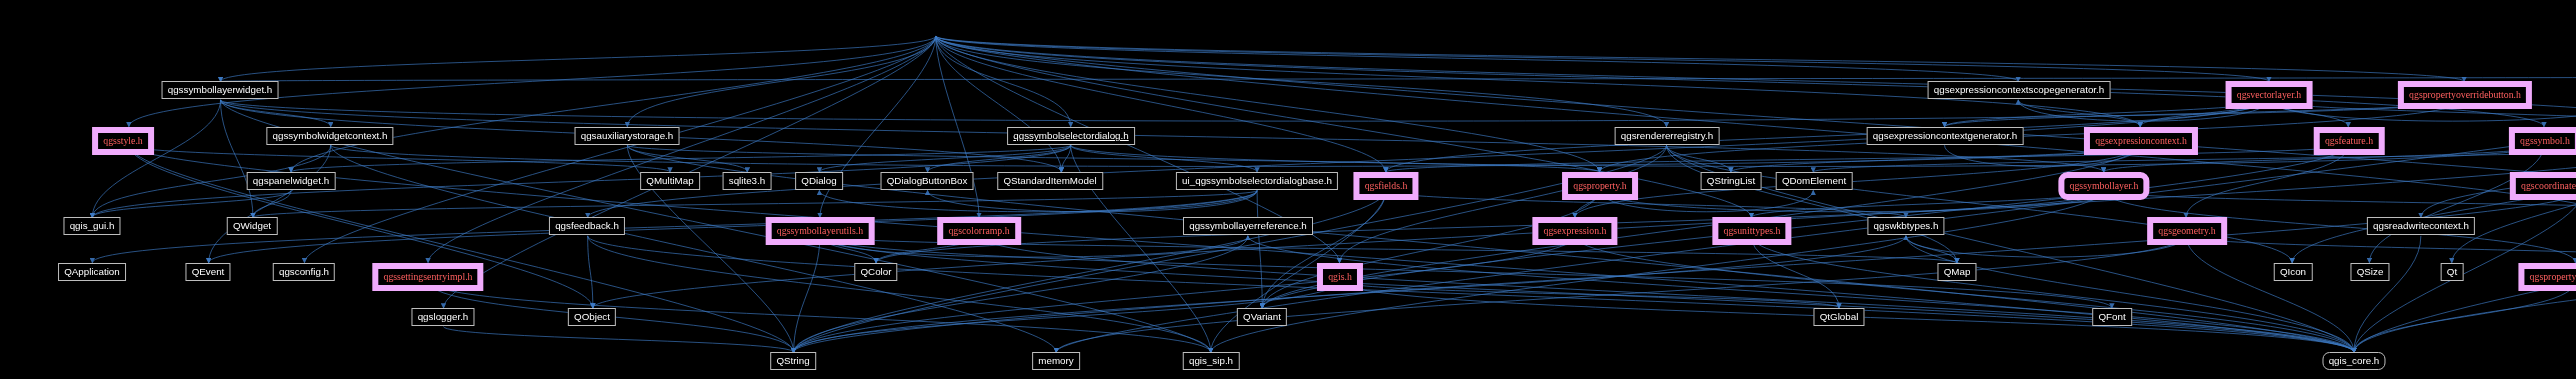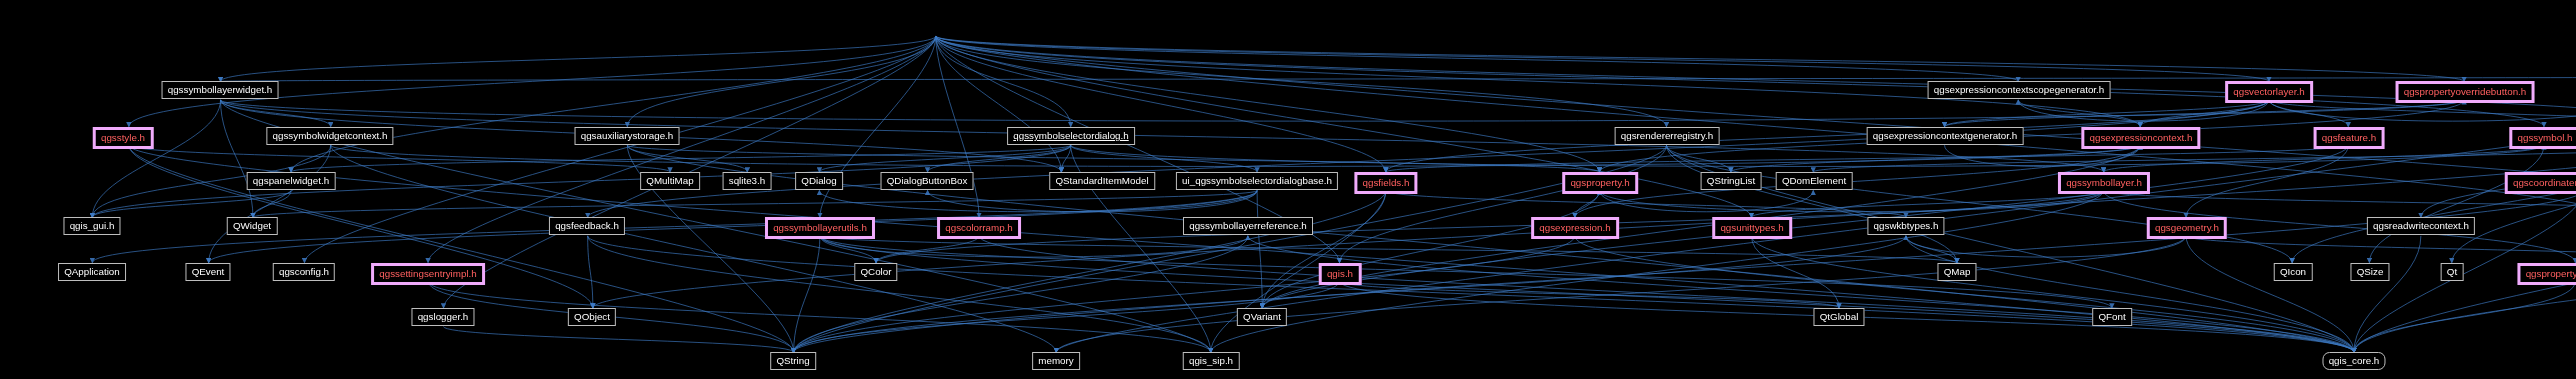--- a/index.html
+++ b/index.html
@@ -4,21 +4,21 @@
 <style>
   html,body{margin:0;padding:0;background:#000;}
   body{position:relative;width:3058px;height:379px;overflow:hidden;
        font-family:"Liberation Sans",sans-serif;}
   #graph{position:absolute;left:0;top:0;width:3058px;height:379px;}
   #edges{position:absolute;left:0;top:0;width:3058px;height:379px;}
   .edge{fill:none;stroke:#3E7BC6;stroke-width:1.5;opacity:.85;}
   .node{position:absolute;transform:translateX(-50%);background:#000;
         border:0.8px solid #BEBEBE;color:#FFFFFF;font-size:9.8px;line-height:12px;
         padding:2.1px 5.2px;white-space:nowrap;z-index:2;text-align:center;}
-  .node.red{border:3px solid #f0abfc;color:#FF6060;}
+  .node.red{border:6px solid #f0abfc;color:#FF6060;font-family:Liberation Serif, serif;}
   .node.root{background:#9C9C8C;border:0.8px solid #E8E8D8;color:#000;}
 </style>
 </head>
 <body>
 
 <div id="graph">
   <svg id="edges" xmlns="http://www.w3.org/2000/svg" viewBox="0 0 5936 736">
     <defs>
       <marker id="arrow" markerWidth="7" markerHeight="7" refX="6" refY="3.5" orient="auto">
         <path d="M0,0 L7,3.5 L0,7 z" fill="#3E7BC6"></path>
@@ -182,27 +182,27 @@
     <div class="node normal" style="left: 1667px; top: 127px;">qgsrendererregistry.h</div>
     <div class="node normal" style="left: 1945px; top: 127px;">qgsexpressioncontextgenerator.h</div>
     <div class="node red" style="left: 2141px; top: 127px;">qgsexpressioncontext.h</div>
     <div class="node red" style="left: 2349px; top: 127px;">qgsfeature.h</div>
     <div class="node red" style="left: 2545px; top: 127px;">qgssymbol.h</div>
     <div class="node normal" style="left: 291px; top: 172px;">qgspanelwidget.h</div>
     <div class="node normal" style="left: 670px; top: 172px;">QMultiMap</div>
     <div class="node normal" style="left: 747px; top: 172px;">sqlite3.h</div>
     <div class="node normal" style="left: 819px; top: 172px;">QDialog</div>
     <div class="node normal" style="left: 927px; top: 172px;">QDialogButtonBox</div>
-    <div class="node normal" style="left: 1102px; top: 172px;">QStandardItemModel</div>
+    <div class="node normal" style="left: 1050px; top: 172px;">QStandardItemModel</div>
     <div class="node normal" style="left: 1257px; top: 172px;">ui_qgssymbolselectordialogbase.h</div>
     <div class="node red" style="left: 1386px; top: 172px;">qgsfields.h</div>
     <div class="node red" style="left: 1600px; top: 172px;">qgsproperty.h</div>
     <div class="node normal" style="left: 1731px; top: 172px;">QStringList</div>
     <div class="node normal" style="left: 1814px; top: 172px;">QDomElement</div>
-    <div class="node red" style="left: 2104px; top: 172px;">qgssymbollayer.h</div>
+    <div class="node red" style="left: 2104px; top: 172px; border-radius: 9px;">qgssymbollayer.h</div>
     <div class="node red" style="left: 2584px; top: 172px;">qgscoordinatereferencesystem.h</div>
     <div class="node normal" style="left: 92px; top: 217px;">qgis_gui.h</div>
     <div class="node normal" style="left: 252px; top: 217px;">QWidget</div>
     <div class="node normal" style="left: 587px; top: 217px;">qgsfeedback.h</div>
     <div class="node red" style="left: 820px; top: 217px;">qgssymbollayerutils.h</div>
     <div class="node red" style="left: 979px; top: 217px;">qgscolorramp.h</div>
     <div class="node normal" style="left: 1248px; top: 217px;">qgssymbollayerreference.h</div>
     <div class="node red" style="left: 1575px; top: 217px;">qgsexpression.h</div>
     <div class="node red" style="left: 1752px; top: 217px;">qgsunittypes.h</div>
     <div class="node normal" style="left: 1906px; top: 217px;">qgswkbtypes.h</div>

